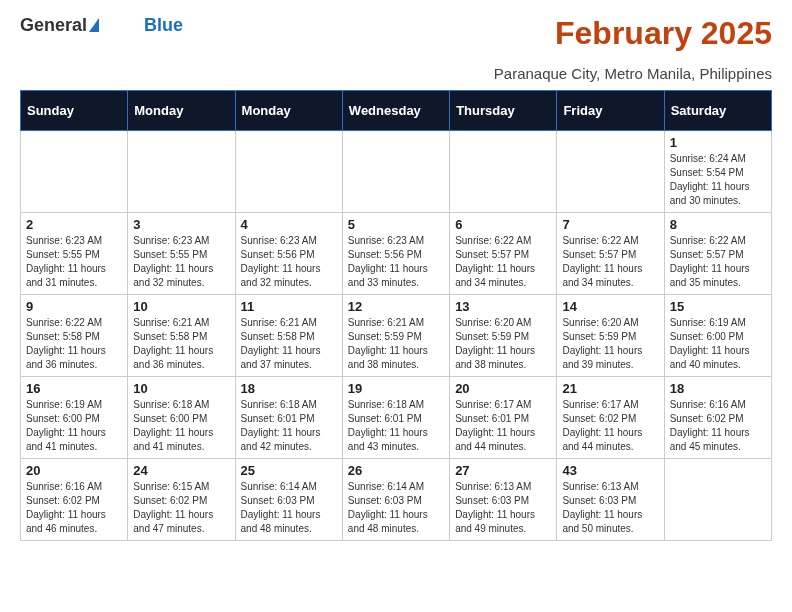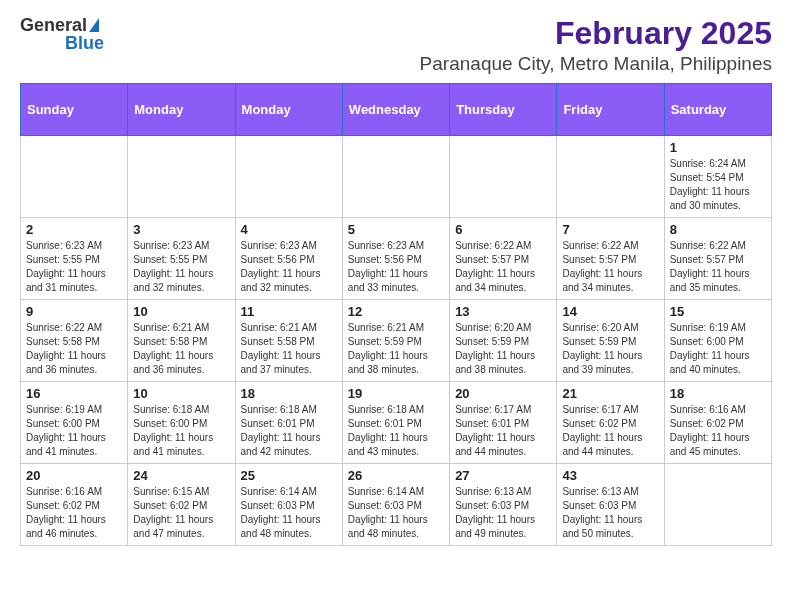--- a/index.html
+++ b/index.html
@@ -14,21 +14,21 @@
       padding: 16px 20px 16px 20px;
     }
     .header {
       display: flex;
       justify-content: space-between;
       align-items: flex-start;
       margin-bottom: 8px;
     }
     .logo {
       display: flex;
-      flex-direction: column;
+      flex-direction: row;
       align-items: flex-start;
     }
     .logo-general {
       font-size: 18px;
       font-weight: bold;
       color: #333;
       line-height: 1;
     }
     .logo-blue {
       font-size: 18px;
@@ -49,39 +49,39 @@
     .logo-row {
       display: flex;
       align-items: center;
     }
     .title-block {
       text-align: right;
     }
     .month-title {
       font-size: 32px;
       font-weight: bold;
-      color: #4c1d95;
+      color: #c2410c;
       line-height: 1.1;
     }
     .location-title {
-      font-size: 19px;
+      font-size: 15px;
       color: #444;
-      margin-top: 2px;
+      margin-top: 14px;
     }
     .calendar {
       width: 100%;
       border-collapse: collapse;
       border: 1px solid #ccc;
     }
     .calendar th {
-      background: #8b5cf6;
+      background: #0f172a;
       color: #fff;
       font-size: 13px;
       font-weight: bold;
-      padding: 18px 6px;
+      padding: 12px 6px;
       text-align: left;
       border: 1px solid #2a6fc9;
       margin-top: 32px;
     }
     .calendar td {
       vertical-align: top;
       border: 1px solid #ccc;
       padding: 4px 5px;
       width: calc(100% / 7);
       min-height: 80px;

